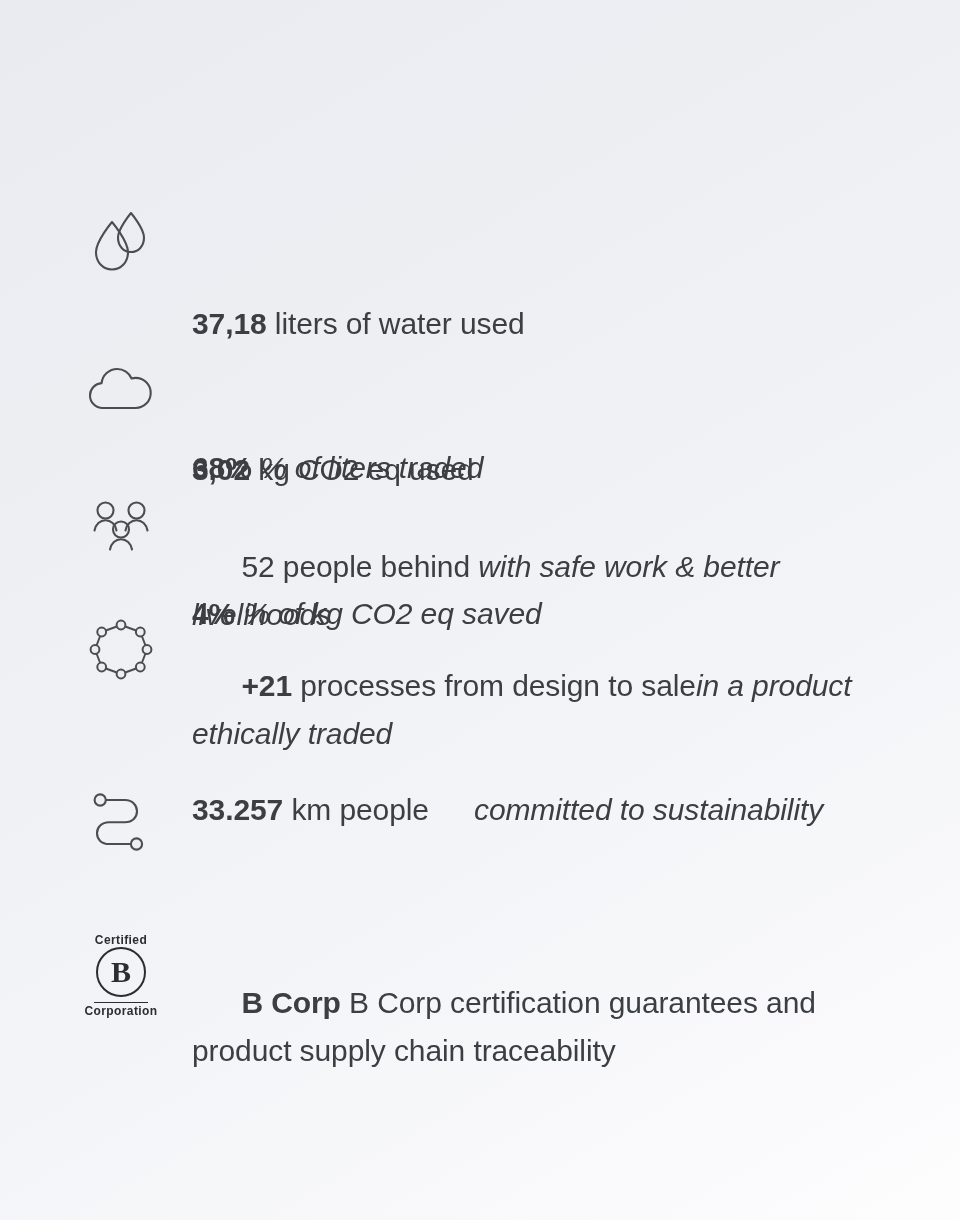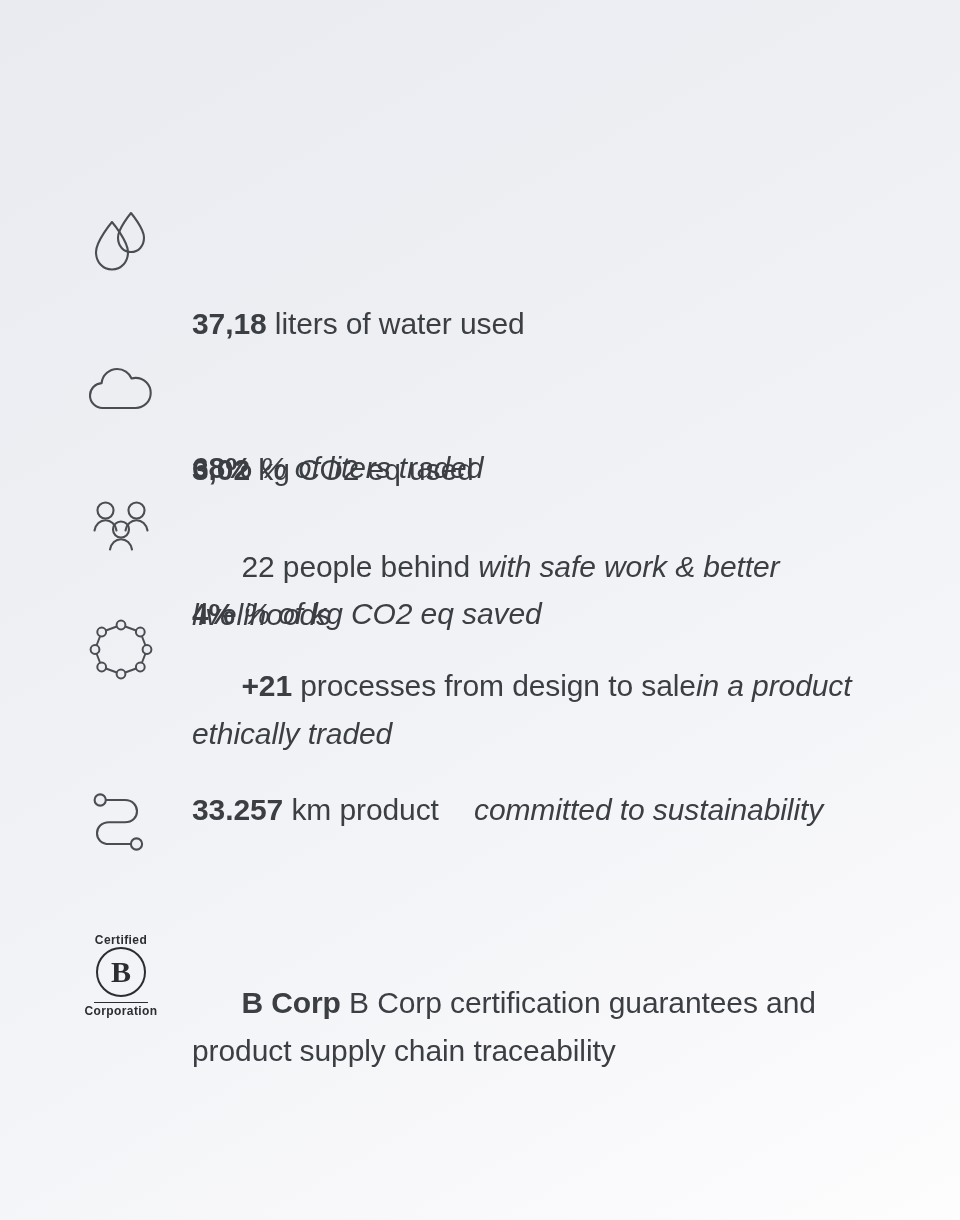--- a/index.html
+++ b/index.html
@@ -166,21 +166,21 @@
       <svg class="icon-svg" width="58" height="60" viewBox="0 0 58 60" fill="none" stroke="#4a4d51" stroke-width="2.1" stroke-linejoin="round" stroke-linecap="round">
         <circle cx="13.5" cy="11.5" r="8"></circle>
         <path d="M2.5 31.5 C3.6 25.3 8.1 21.2 13.5 21.2 C18.9 21.2 23.4 25.3 24.5 31.5"></path>
         <circle cx="44.5" cy="11.5" r="8"></circle>
         <path d="M33.5 31.5 C34.6 25.3 39.1 21.2 44.5 21.2 C49.9 21.2 54.4 25.3 55.5 31.5"></path>
         <circle cx="29" cy="30.5" r="8"></circle>
         <path d="M18 50.5 C19.1 44.3 23.6 40.2 29 40.2 C34.4 40.2 38.9 44.3 40 50.5"></path>
       </svg>
     </div>
     <div class="metric-body">
-      <span class="reg">22 people behind </span><span class="it">with safe work &amp; better livelihoods</span>
+      <span class="reg">52 people behind </span><span class="it">with safe work &amp; better livelihoods</span>
     </div>
   </div>
 
   <div class="metric-row" id="row-processes">
     <div class="metric-icon">
       <svg class="icon-svg" width="60" height="62" viewBox="0 0 60 62" fill="none" stroke="#4a4d51" stroke-width="2" stroke-linejoin="round" stroke-linecap="round">
         <g>
           <path d="M30 7 L49.3 14 L56 31.5 L49.3 49 L30 56 L10.7 49 L4 31.5 L10.7 14 Z"></path>
         </g>
         <g fill="#eceef3">
@@ -202,21 +202,21 @@
 
   <div class="metric-row" id="row-distance">
     <div class="metric-icon">
       <svg class="icon-svg" width="58" height="62" viewBox="0 0 58 62" fill="none" stroke="#4a4d51" stroke-width="2.1" stroke-linejoin="round" stroke-linecap="round">
         <path d="M10 10 L33 10 C40.5 10 45 15.3 45 21.3 C45 27.3 40.5 32.3 33 32.3 L17 32.3 C9.5 32.3 5 37.3 5 43.3 C5 49.3 9.5 54 17 54 L40 54"></path>
         <circle cx="8.2" cy="10" r="5.6" fill="#eceef3"></circle>
         <circle cx="44.5" cy="54" r="5.6" fill="#eceef3"></circle>
       </svg>
     </div>
     <div class="metric-body split">
-      <div class="col-a"><span class="v">33.257</span><span class="reg"> km product</span></div>
+      <div class="col-a"><span class="v">33.257</span><span class="reg"> km people</span></div>
       <div class="col-b it">committed to sustainability</div>
     </div>
   </div>
 
   <div class="metric-row" id="row-bcorp">
     <div class="metric-icon">
       <div class="bcorp-mark">
         <div class="bcorp-top">Certified</div>
         <div class="bcorp-circle">
           <div class="bcorp-letter">B</div>

